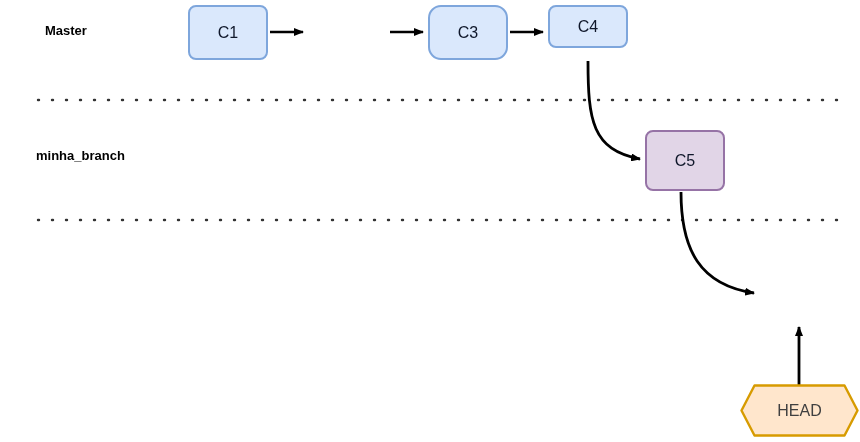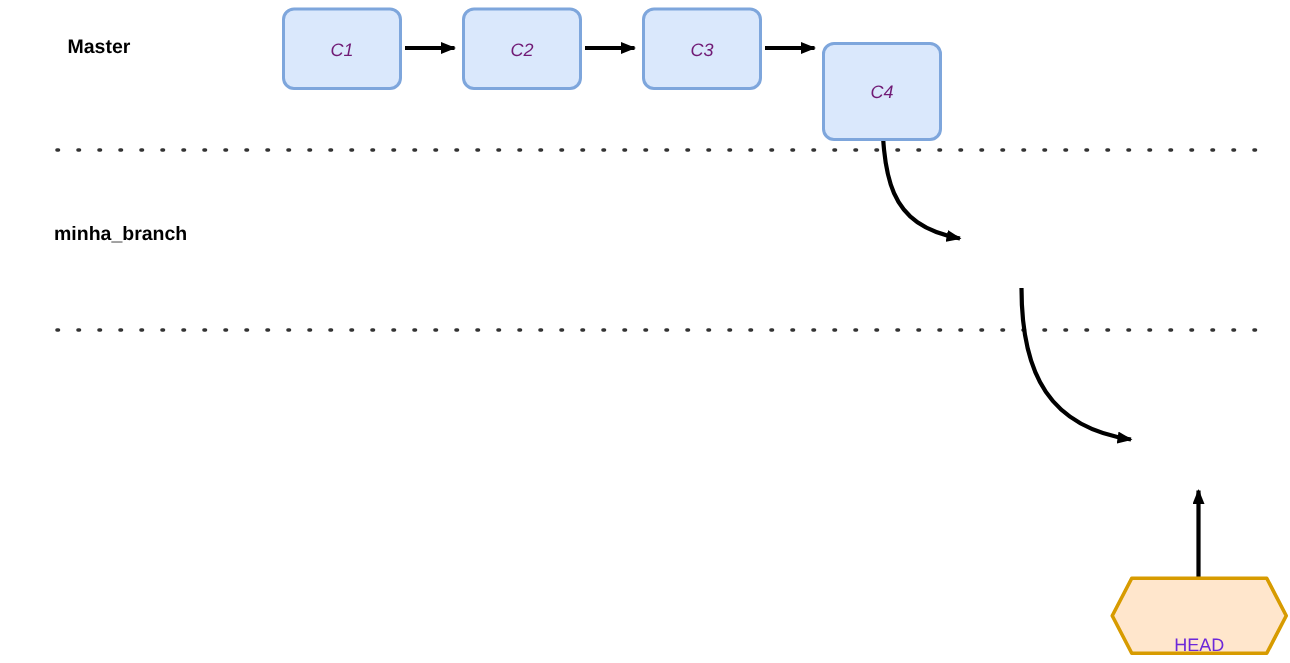--- a/index.html
+++ b/index.html
@@ -34,47 +34,46 @@
     white-space: nowrap;
     line-height: 1;
   }
   .node {
     position: absolute;
     box-sizing: border-box;
     display: flex;
     align-items: center;
     justify-content: center;
     font-family: "Liberation Sans", sans-serif;
-    font-size: 12px;
-    color: #701a75;
+    font-size: 16px;
+    color: #0f172a;
     border-radius: 8px;
     border-style: solid;
     border-width: 2px;
-    font-style: italic;
   }
   .node-commit-master {
     background: #dae8fc;
     border-color: #7ea6dc;
   }
   .node-commit-branch {
     background: #e1d5e7;
     border-color: #9673a6;
   }
   .node-commit-outra {
     background: #f8cecc;
     border-color: #b85450;
   }
   .node-head {
     position: absolute;
     display: flex;
-    align-items: flex-end;
+    align-items: center;
     justify-content: center;
     font-family: "Liberation Sans", sans-serif;
-    font-size: 12px;
-    color: #6d28d9;
+    font-size: 16px;
+    color: #404040;
   }
   .hex-shape {
     position: absolute;
     left: 0;
     top: 0;
   }
   .hex-text {
     position: relative;
     z-index: 2;
   }
@@ -104,28 +103,28 @@
 
     <line x1="799" y1="386" x2="799" y2="327" stroke="#000000" stroke-width="2.8" marker-end="url(#arrowhead)"></line>
   </svg>
 
   <div class="lane-label" style="left:45px; top:24px;">Master</div>
   <div class="lane-label" style="left:36px; top:149px;">minha_branch</div>
 
   <div class="node node-commit-master" style="left:188px; top:5px; width:80px; height:55px;">
     <span>C1</span>
   </div>
-  <div class="node node-commit-master" style="left:308px; top:5px; width:80px; height:55px;">
-    <span>C2</span>
-  </div>
-  <div class="node node-commit-master" style="left:428px; top:5px; width:80px; height:55px;">
+  <div class="node node-commit-master" style="left:428px; top:5px; width:80px; height:55px;border-radius:13px;">
     <span>C3</span>
   </div>
-  <div class="node node-commit-master" style="left:548px; top:5px; width:80px; height:66px;margin-top:23px;">
+  <div class="node node-commit-master" style="left:548px; top:5px; width:80px; height:43px;">
     <span>C4</span>
+  </div>
+  <div class="node node-commit-branch" style="left:645px; top:130px; width:80px; height:61px;">
+    <span>C5</span>
   </div>
 
   <div class="node-head" style="left:740px; top:384px; width:119px; height:53px;">
     <svg class="hex-shape" width="119" height="53" viewBox="0 0 119 53" xmlns="http://www.w3.org/2000/svg">
       <polygon points="14.5,1.5 104.5,1.5 117.5,26.5 104.5,51.5 14.5,51.5 1.5,26.5" fill="#ffe6cc" stroke="#d79b00" stroke-width="2.4" stroke-linejoin="round"></polygon>
     </svg>
     <span class="hex-text">HEAD</span>
   </div>
 
 </div>

